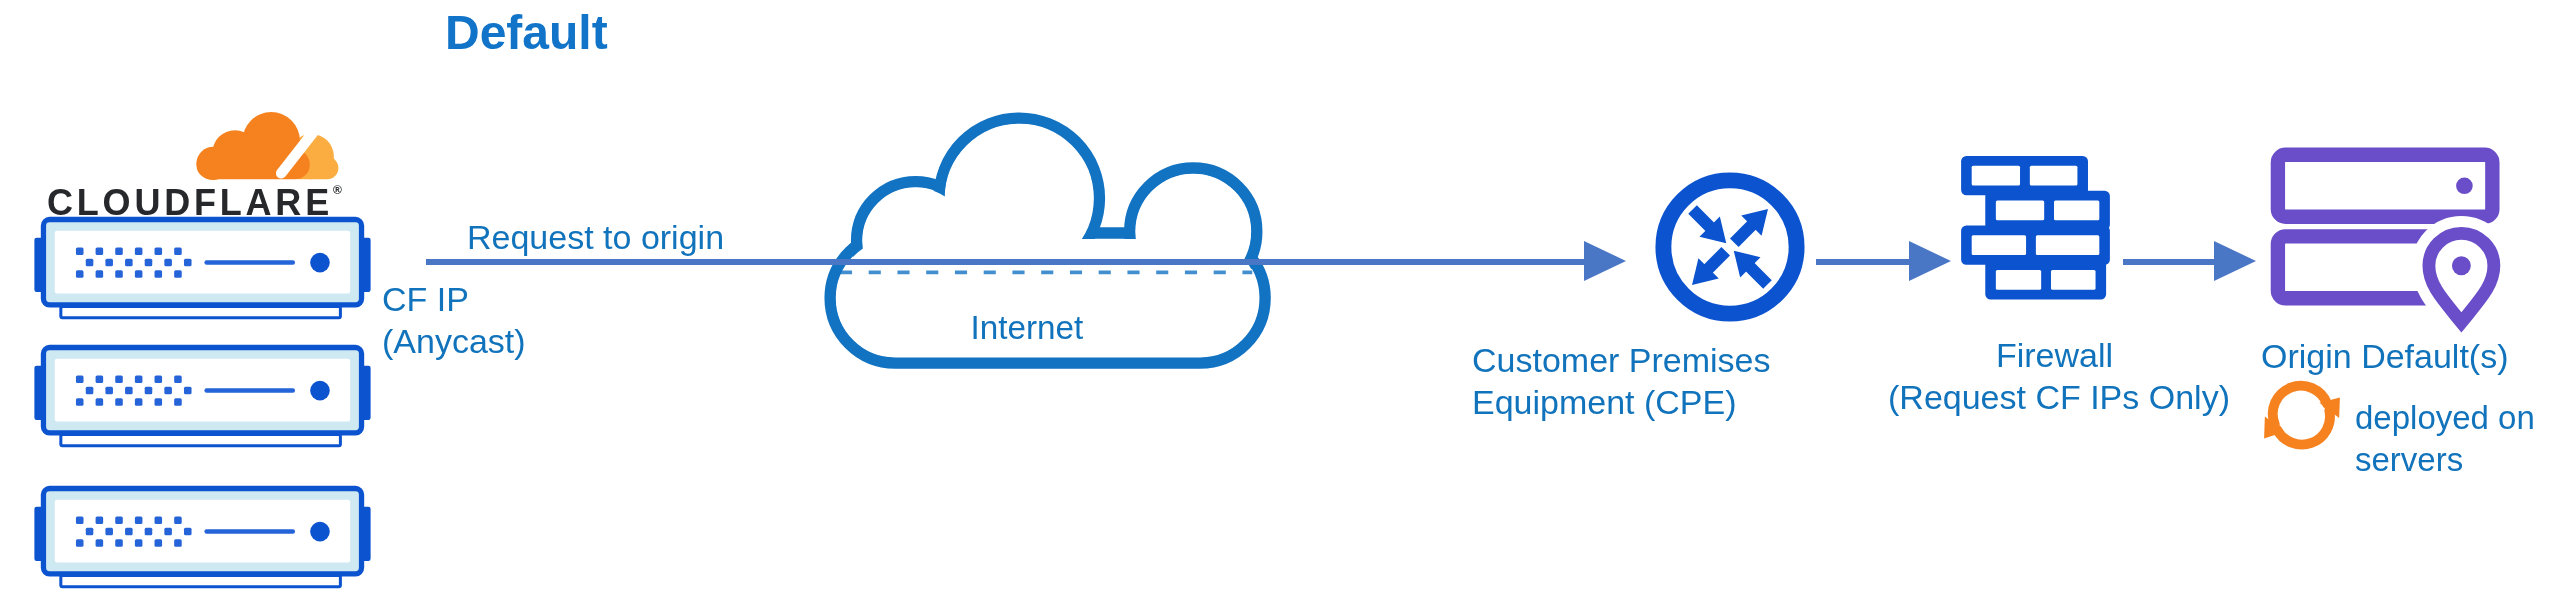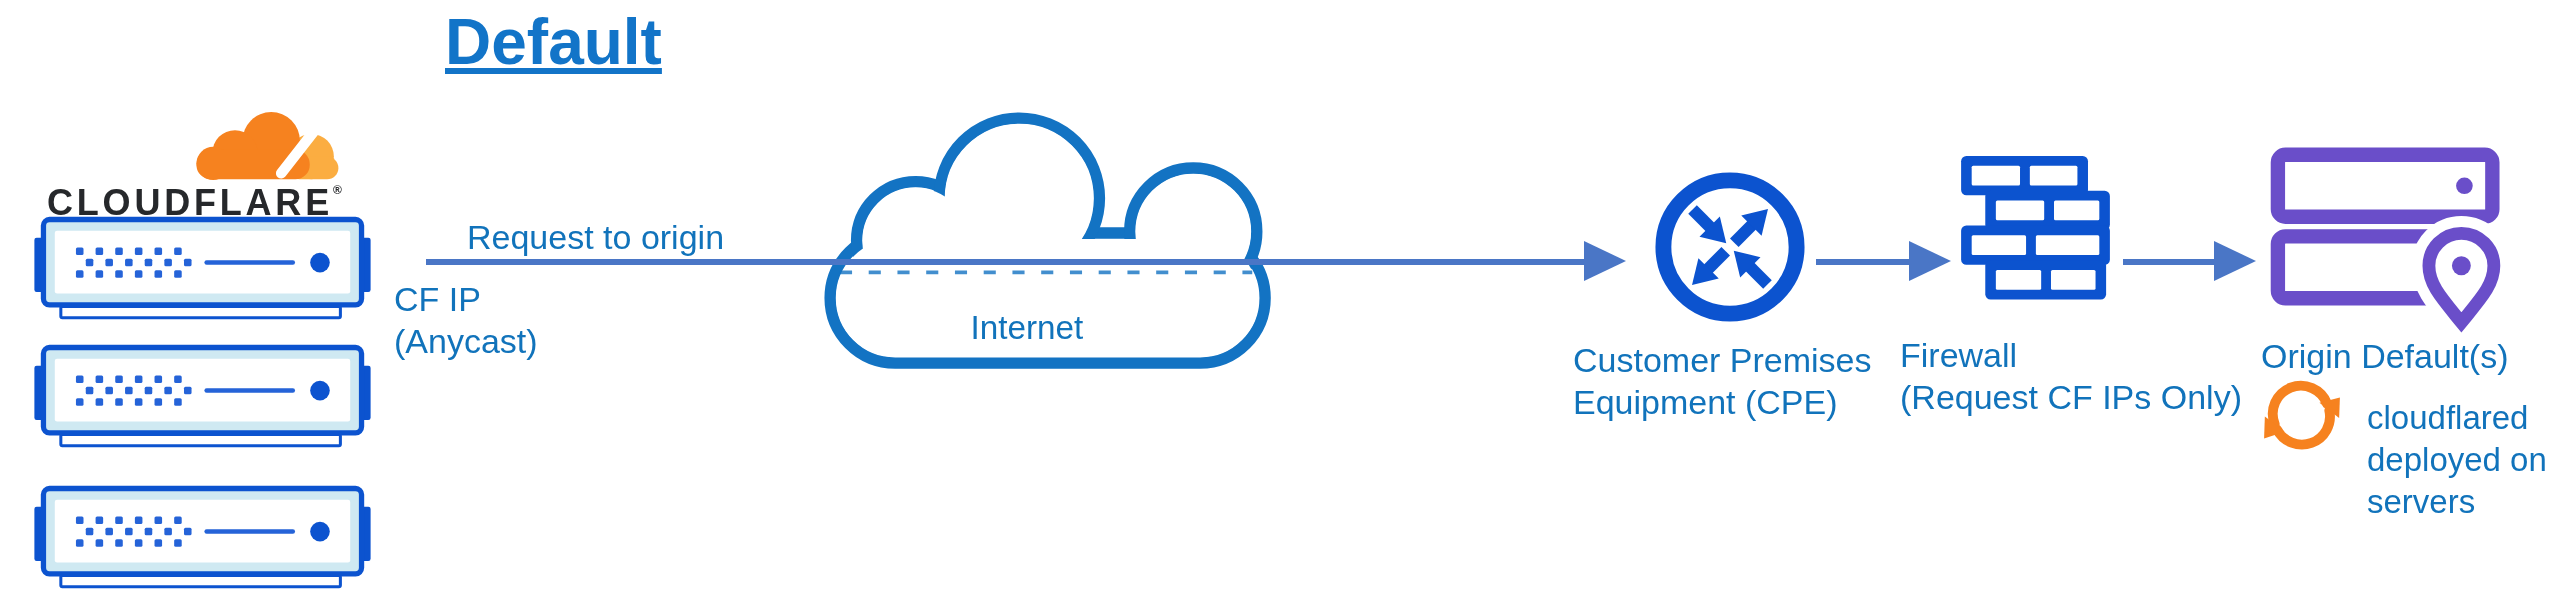--- a/index.html
+++ b/index.html
@@ -4,28 +4,28 @@
 <style>
   html,body{margin:0;padding:0;background:#fff;}
   body{
     width:2576px;height:614px;position:relative;overflow:hidden;
     font-family:"Liberation Sans",sans-serif;
   }
   .abs{position:absolute;}
   
   .title{
     left:445px;top:4.5px;
-    font-size:64px;font-weight:700;color:var(--title_blue,#1274c8);
-    letter-spacing:0px;white-space:nowrap;text-decoration:underline;
+    font-size:48px;font-weight:700;color:var(--title_blue,#1274c8);
+    letter-spacing:0px;white-space:nowrap;
   }
   .lbl{
     color:var(--label_blue,#1173bb);
     font-size:34px;line-height:42px;white-space:nowrap;
   }
-  .lbl div{white-space:nowrap;margin-left:12px;}
+  .lbl div{white-space:nowrap;}
   .wordmark{
     left:47px;top:182px;
     font-size:36px;font-weight:700;letter-spacing:3.8px;
     color:var(--wordmark_dark,#26282b);white-space:nowrap;
   }
   .wordmark sup{font-size:12px;letter-spacing:0;vertical-align:21px;}
   
   .aline{position:absolute;height:6px;background:var(--arrow_blue,#4a76c6);z-index:5;}
   .ahead{
     position:absolute;width:0;height:0;z-index:5;
@@ -149,21 +149,21 @@
     <g transform="rotate(45)">
         <rect x="-70" y="-8" width="34" height="16"></rect>
         <polygon points="-38,-19 -38,19 -7,0"></polygon>
       </g>
     <g transform="rotate(225)">
         <rect x="-70" y="-8" width="34" height="16"></rect>
         <polygon points="-38,-19 -38,19 -7,0"></polygon>
       </g>
   </g>
 </svg>
-<div class="abs lbl" style="left:1561px;top:339px">
+<div class="abs lbl" style="left:1472px;top:339px">
   <div>Customer Premises</div>
   <div>Equipment (CPE)</div>
 </div>
 
 <div class="aline" style="left:1816px;top:259px;width:94px"></div>
 <div class="ahead" style="left:1909px;top:241px"></div>
 
 <svg style="left:1958px;top:156px" width="155" height="145" viewBox="0 0 205 192">
   <g class="ic-f">
     <rect x="4" y="0" width="168" height="52" rx="7"></rect>
@@ -175,21 +175,21 @@
     <rect x="18" y="13" width="64" height="26" rx="2"></rect>
       <rect x="95" y="13" width="63" height="26" rx="2"></rect>
     <rect x="50" y="59" width="64" height="26" rx="2"></rect>
       <rect x="127" y="59" width="60" height="26" rx="2"></rect>
     <rect x="18" y="105" width="72" height="26" rx="2"></rect>
       <rect x="103" y="105" width="84" height="26" rx="2"></rect>
     <rect x="50" y="151" width="60" height="26" rx="2"></rect>
       <rect x="123" y="151" width="59" height="26" rx="2"></rect>
   </g>
 </svg>
-<div class="abs lbl" style="left:1888px;top:334px;width:333px;">
+<div class="abs lbl" style="left:1888px;top:334px;width:333px;text-align:center">
   <div>Firewall</div>
   <div>(Request CF IPs Only)</div>
 </div>
 
 <div class="aline" style="left:2123px;top:259px;width:91px"></div>
 <div class="ahead" style="left:2214px;top:241px"></div>
 
 <svg style="left:2270px;top:148px" width="231" height="185" viewBox="0 0 305 245">
   <rect x="10" y="9" width="284" height="82" rx="10" fill="#fff" class="pur-s" stroke-width="19"></rect>
   <circle cx="257" cy="50" r="11" class="pur-f"></circle>
@@ -206,17 +206,16 @@
   <g class="org-s" fill="none" stroke-width="13" stroke-linecap="round">
     <path d="M 33 -17 A 37 37 0 0 0 -36 10"></path>
     <path d="M -33 17 A 37 37 0 0 0 36 -8"></path>
   </g>
   <g class="org-f">
     <polygon points="-23,20 -49,0 -50,29"></polygon>
     <polygon points="49,2 23,-18 50,-25"></polygon>
   </g>
 </svg>
 <div class="abs lbl" style="left:2355px;top:397px;font-size:33px">
-  <div>cloudflared</div>
   <div>deployed on</div>
   <div>servers</div>
 </div>
 
 
 </body></html>

